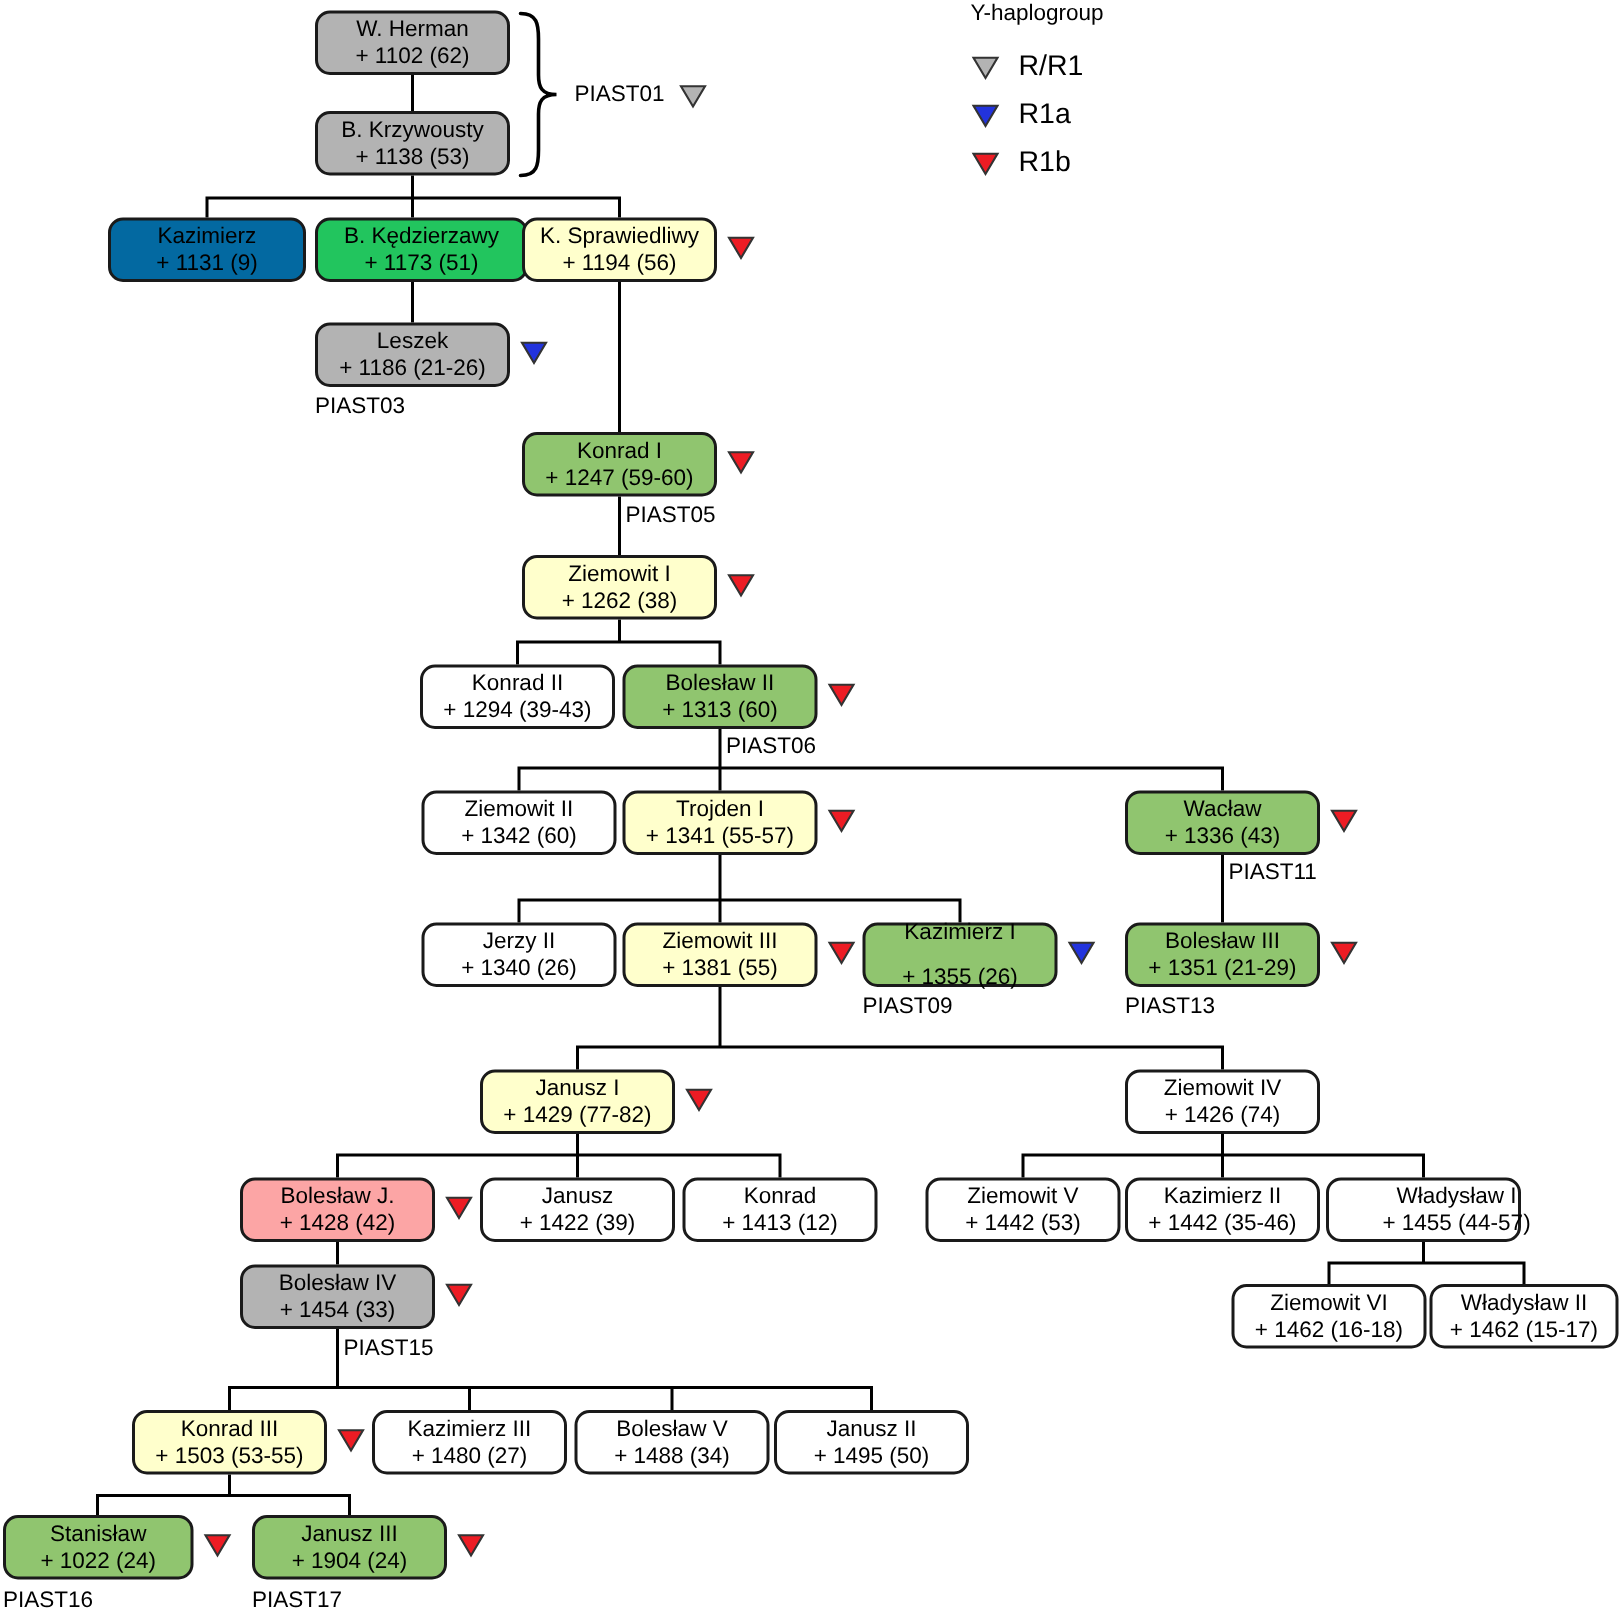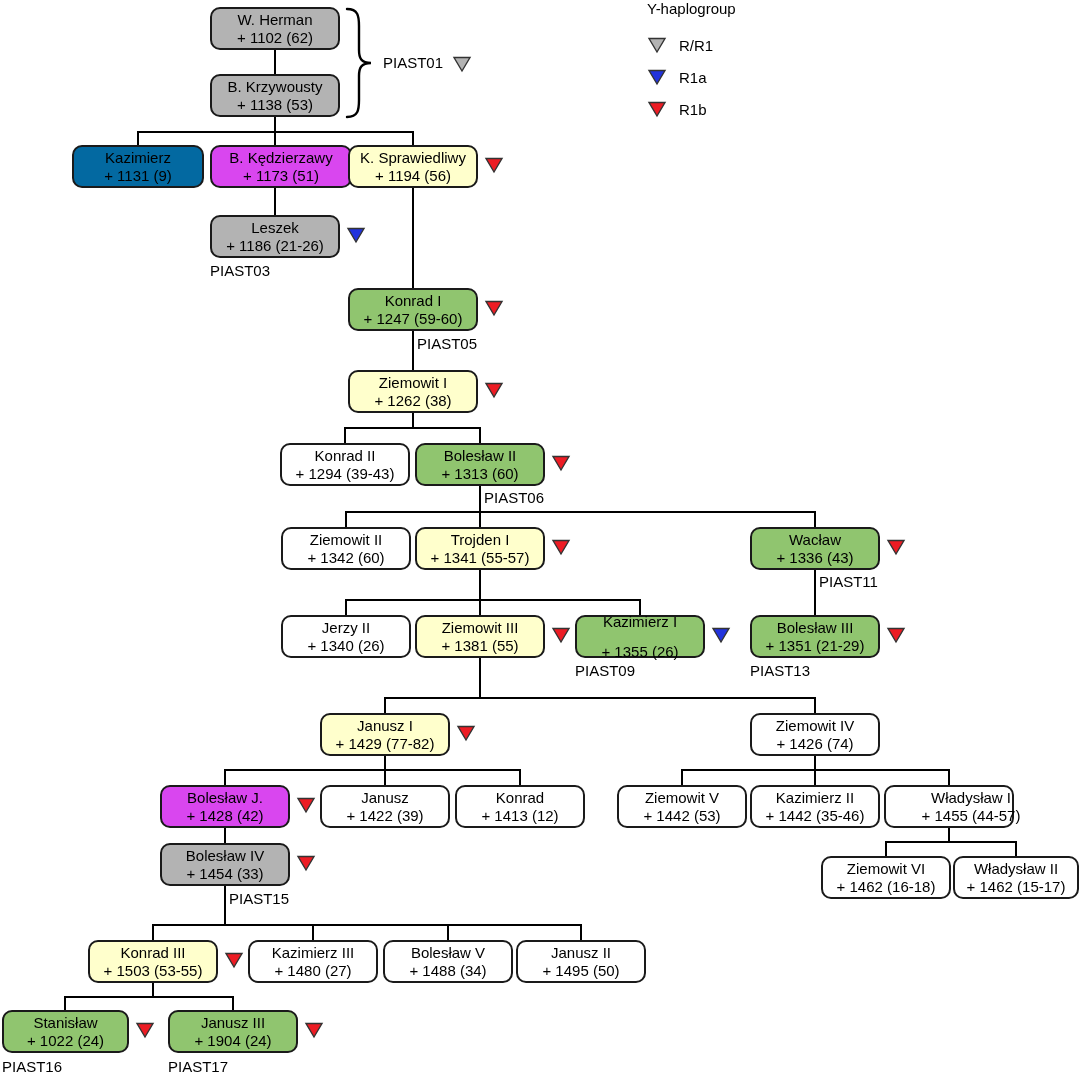--- a/index.html
+++ b/index.html
@@ -13,21 +13,21 @@
     align-items:center; text-align:center;
   }
   .nm, .dt { font-size:15px; line-height:18px; white-space:nowrap; }
   .tri { display:block; }
   .tri.abs { position:absolute; }
   .plabel { position:absolute; font-size:15px; line-height:17px; }
   .plabel.centered { }
   .legend { position:absolute; left:647px; top:0; }
   .legend-title { font-size:15px; margin-bottom:12px; }
   .legend-item { display:flex; align-items:center; gap:12px; height:32px; }
-  .legend-item span { font-size:15px; }
+  .legend-item span { font-size:19px; }
 </style>
 </head>
 <body>
 
 <div class="canvas">
 
   <svg class="wires" width="1080" height="1078" viewBox="0 0 1080 1078">
     <path d="M275 49 L275 74
              M275 117 L275 132 M138 145 L138 132 L413 132 L413 145 M275 132 L275 145
              M275 188 L275 215
@@ -74,21 +74,21 @@
     <div class="dt">+ 1102 (62)</div>
   </div>
   <div class="node" style="left: 210px; top: 74px; width: 130px; background: rgb(179, 179, 179);">
     <div class="nm">B. Krzywousty</div>
     <div class="dt">+ 1138 (53)</div>
   </div>
   <div class="node" style="left: 72px; top: 145px; width: 132px; background: #0369a1;">
     <div class="nm">Kazimierz</div>
     <div class="dt">+ 1131 (9)</div>
   </div>
-  <div class="node" style="left: 210px; top: 145px; width: 142px; background: #d946ef;">
+  <div class="node" style="left: 210px; top: 145px; width: 142px; background: #22c55e;">
     <div class="nm">B. Kędzierzawy</div>
     <div class="dt">+ 1173 (51)</div>
   </div>
   <div class="node" style="left: 348px; top: 145px; width: 130px; background: rgb(255, 255, 204);">
     <div class="nm">K. Sprawiedliwy</div>
     <div class="dt">+ 1194 (56)</div>
   </div>
   <div class="node" style="left: 210px; top: 215px; width: 130px; background: rgb(179, 179, 179);">
     <div class="nm">Leszek</div>
     <div class="dt">+ 1186 (21-26)</div>
@@ -138,21 +138,21 @@
     <div class="dt">+ 1351 (21-29)</div>
   </div>
   <div class="node" style="left: 320px; top: 713px; width: 130px; background: rgb(255, 255, 204);">
     <div class="nm">Janusz I</div>
     <div class="dt">+ 1429 (77-82)</div>
   </div>
   <div class="node" style="left: 750px; top: 713px; width: 130px; background: rgb(255, 255, 255);">
     <div class="nm">Ziemowit IV</div>
     <div class="dt">+ 1426 (74)</div>
   </div>
-  <div class="node" style="left: 160px; top: 785px; width: 130px; background: #d946ef;">
+  <div class="node" style="left: 160px; top: 785px; width: 130px; background: #fca5a5;">
     <div class="nm">Bolesław J.</div>
     <div class="dt">+ 1428 (42)</div>
   </div>
   <div class="node" style="left: 320px; top: 785px; width: 130px; background: rgb(255, 255, 255);">
     <div class="nm">Janusz</div>
     <div class="dt">+ 1422 (39)</div>
   </div>
   <div class="node" style="left: 455px; top: 785px; width: 130px; background: rgb(255, 255, 255);">
     <div class="nm">Konrad</div>
     <div class="dt">+ 1413 (12)</div>

